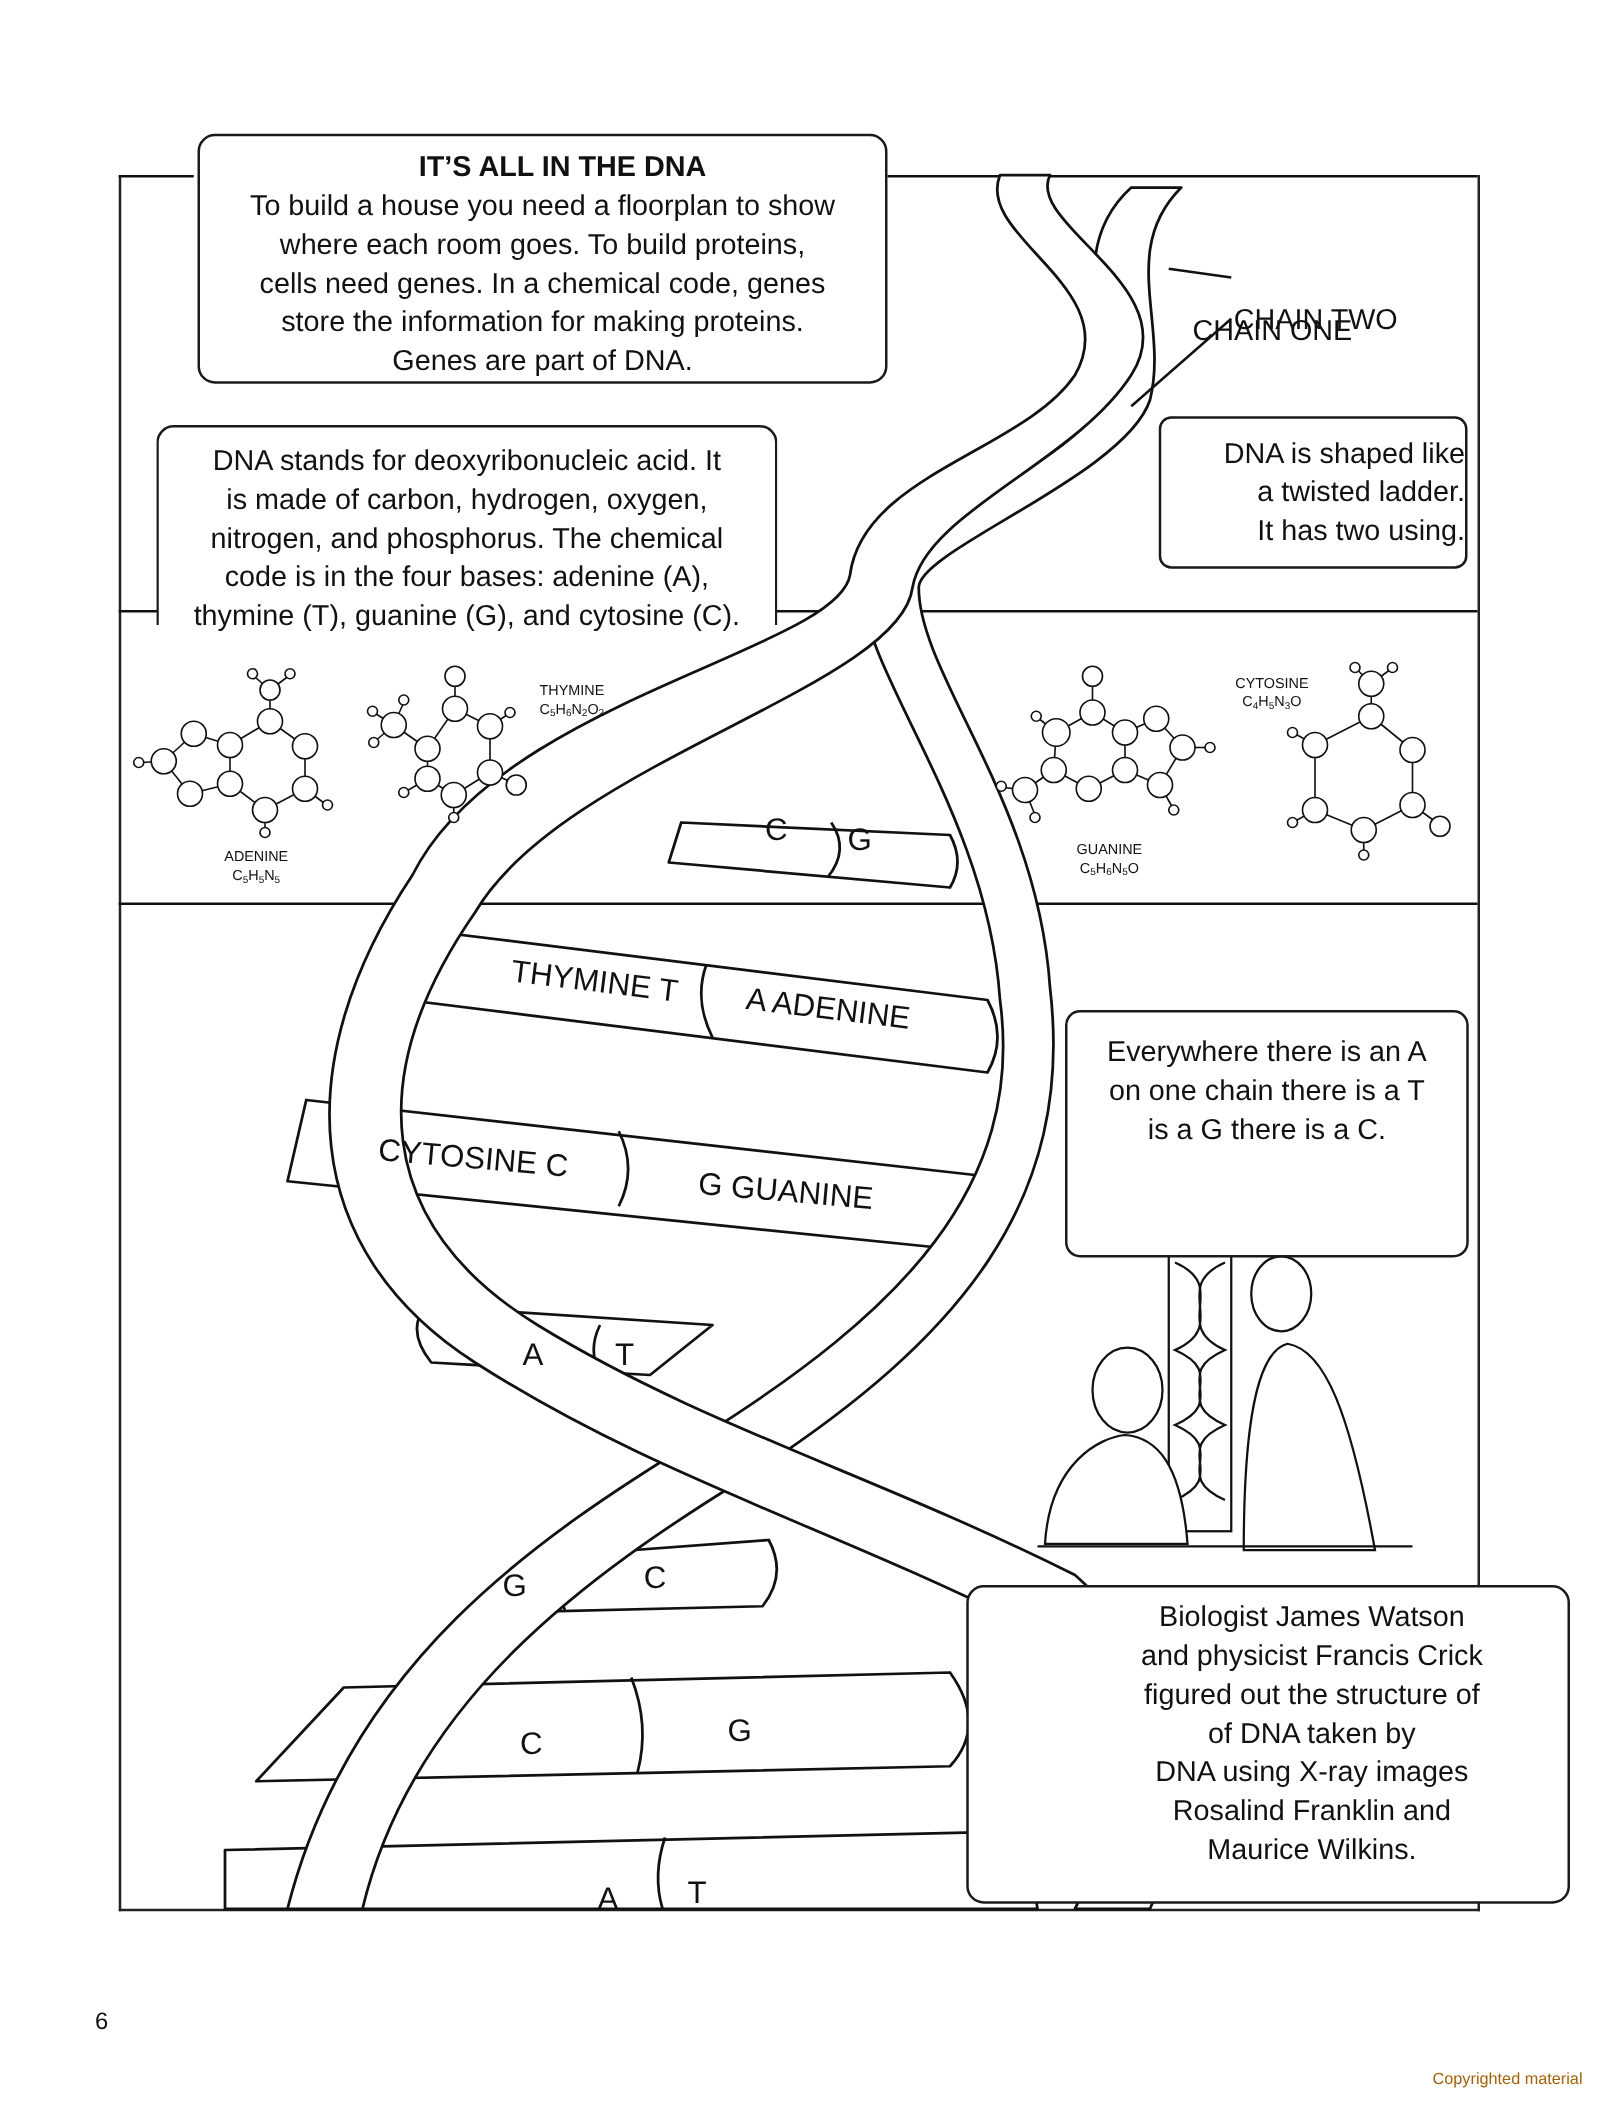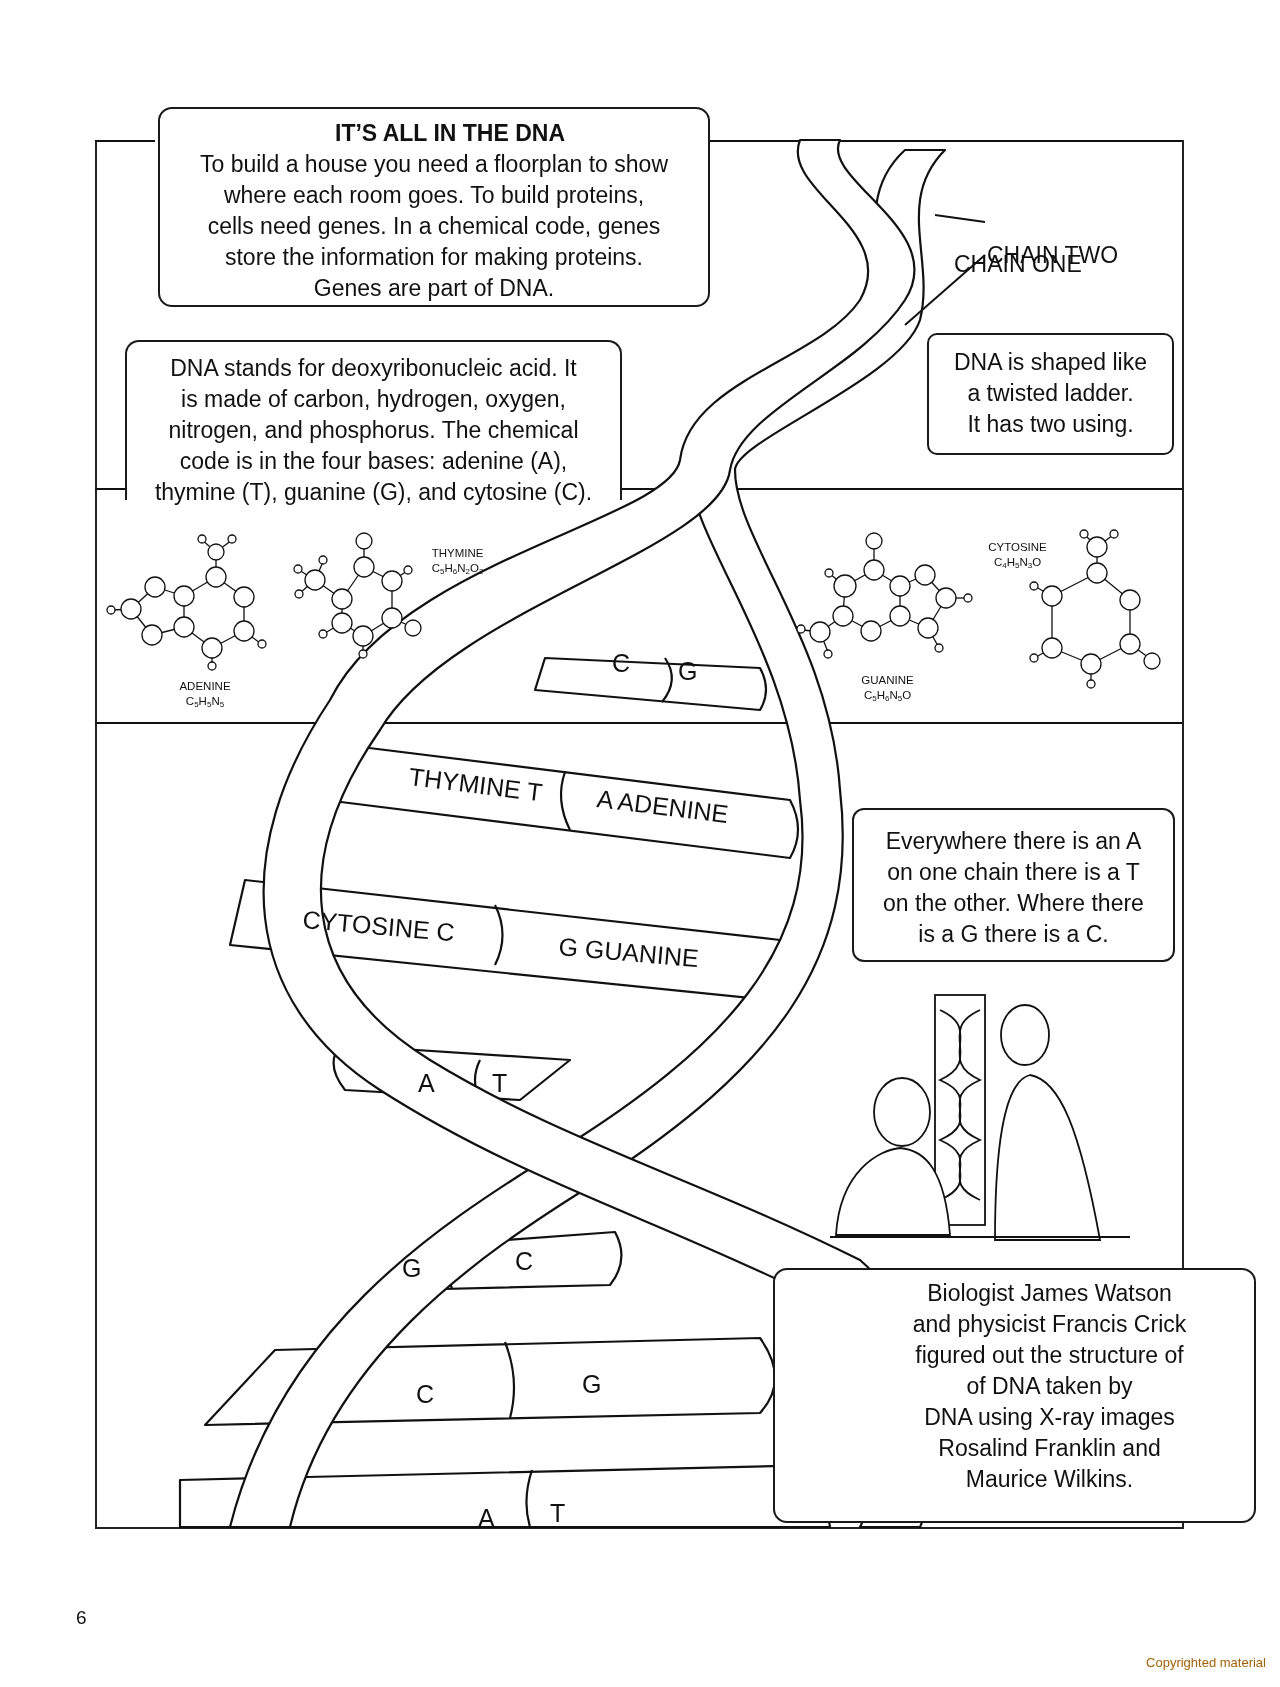--- a/index.html
+++ b/index.html
@@ -240,21 +240,21 @@
   <p>DNA stands for deoxyribonucleic acid. It</p>
   <p>is made of carbon, hydrogen, oxygen,</p>
   <p>nitrogen, and phosphorus. The chemical</p>
   <p>code is in the four bases: adenine (A),</p>
   <p>thymine (T), guanine (G), and cytosine (C).</p>
 </div>
 
 <div class="label" style="left:954px;top:209px;margin-top:40px;">CHAIN ONE</div>
 <div class="label" style="left:987px;top:240px;">CHAIN TWO</div>
 
-<div class="box" style="left:927px;top:333px;width:247px;height:122px;padding-top:12px;border-width:2px;border-radius:10px;">
+<div class="box" style="left:927px;top:333px;width:247px;height:122px;padding-top:12px;border-width:2px;border-radius:10px;text-align:right;">
   <p>DNA is shaped like</p>
   <p>a twisted ladder.</p>
   <p>It has two using.</p>
 </div>
 
 <div class="mol-label" style="left:170px;top:679px;width:70px;">
   <div>ADENINE</div>
   <div><span>C</span><sub>5</sub><span>H</span><sub>5</sub><span>N</span><sub>5</sub></div>
 </div>
 <div class="mol-label" style="left:420px;top:546px;width:75px;">
@@ -263,24 +263,23 @@
 </div>
 <div class="mol-label" style="left:850px;top:673px;width:75px;">
   <div>GUANINE</div>
   <div><span>C</span><sub>5</sub><span>H</span><sub>6</sub><span>N</span><sub>5</sub><span>O</span></div>
 </div>
 <div class="mol-label" style="left:980px;top:540px;width:75px;">
   <div>CYTOSINE</div>
   <div><span>C</span><sub>4</sub><span>H</span><sub>5</sub><span>N</span><sub>3</sub><span>O</span></div>
 </div>
 
-<div class="box" style="left:852px;top:808px;width:323px;height:154px;padding-top:16px;border-width:2px;border-radius:12px;">
+<div class="box" style="left:852px;top:808px;width:323px;height:198px;padding-top:16px;border-width:2px;border-radius:12px;">
   <p>Everywhere there is an A</p>
   <p>on one chain there is a T</p>
-  <p>on the other. Where there</p>
   <p>is a G there is a C.</p>
 </div>
 
 <div class="box" style="left:773px;top:1240px;width:483px;height:255px;padding:8px 0 0 70px;margin-top:28px;">
   <p>Biologist James Watson</p>
   <p>and physicist Francis Crick</p>
   <p>figured out the structure of</p>
   <p>of DNA taken by</p>
   <p>DNA using X-ray images</p>
   <p>Rosalind Franklin and</p>

